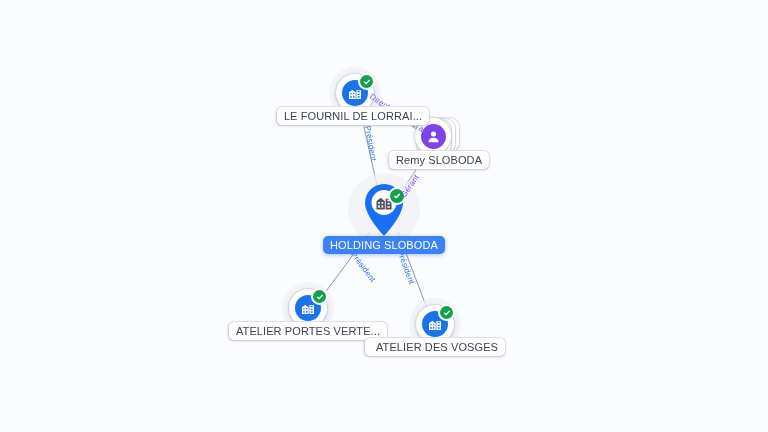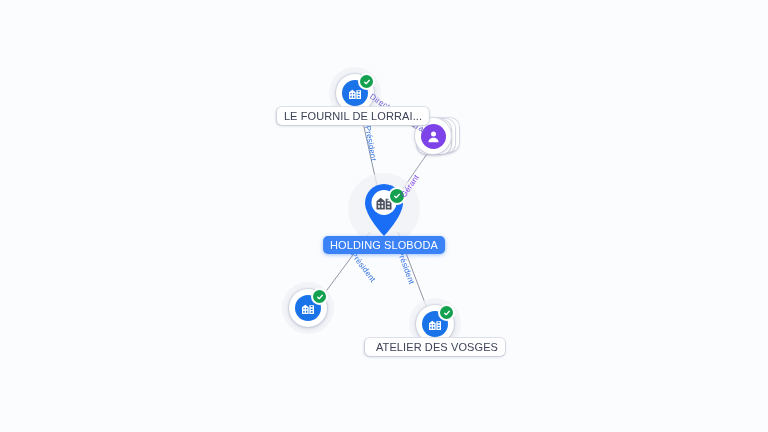--- a/index.html
+++ b/index.html
@@ -242,20 +242,21 @@
       <div class="person-disc">
         <div class="inner">
           <svg viewBox="0 0 24 24" xmlns="http://www.w3.org/2000/svg" aria-hidden="true">
             <circle cx="12" cy="8" r="4" fill="#ffffff"></circle>
             <path fill="#ffffff" d="M4 21c0-4.4 3.6-7 8-7s8 2.6 8 7H4z"></path>
           </svg>
         </div>
       </div>
     </div>
   </div>
+  <div class="label" style="left:439px; top:151px;">Remy SLOBODA</div>
 
   <div class="node" style="left:384px; top:210px;">
     <div class="node-halo" style="width:72px; height:72px; left:50%; top:-8px;"></div>
     <div class="pin-wrap">
       <svg class="pin-svg" width="52" height="58" viewBox="0 0 52 58" xmlns="http://www.w3.org/2000/svg" aria-hidden="true">
         <path d="M26 3c-10.5 0-19 8.5-19 19 0 13 19 33 19 33s19-20 19-33C45 11.5 36.5 3 26 3z" fill="#1a6ef5"></path>
         <circle cx="26" cy="21.5" r="12.5" fill="#ffffff"></circle>
       </svg>
       <span class="pin-glyph">
         <svg viewBox="0 0 24 24" xmlns="http://www.w3.org/2000/svg" aria-hidden="true">
@@ -281,20 +282,21 @@
           <path fill="#ffffff" d="M14 21V8h7v13h-7zm2-2h3v-2h-3v2zm0-4h3v-2h-3v2zm0-4h3V9h-3v2z"></path>
         </svg>
       </div>
       <span class="badge" style="right:-1px; top:-1px;">
         <svg viewBox="0 0 24 24" xmlns="http://www.w3.org/2000/svg" aria-hidden="true">
           <path fill="none" stroke="#ffffff" stroke-width="4" stroke-linecap="round" stroke-linejoin="round" d="M5 12.5l4.5 4.5L19 7"></path>
         </svg>
       </span>
     </div>
   </div>
+  <div class="label" style="left:308px; top:322px;">ATELIER PORTES VERTE...</div>
 
   <div class="node" style="left:435px; top:324px;">
     <div class="node-halo" style="width:52px; height:52px; left:50%; top:-7px;"></div>
     <div class="disc">
       <div class="inner">
         <svg viewBox="0 0 24 24" xmlns="http://www.w3.org/2000/svg" aria-hidden="true">
           <path fill="#ffffff" d="M3 21V11l5-4 5 4v10H3zm2-2h2v-3H5v3zm4 0h2v-3H9v3zM5 14h2v-2H5v2zm4 0h2v-2H9v2z"></path>
           <path fill="#ffffff" d="M14 21V8h7v13h-7zm2-2h3v-2h-3v2zm0-4h3v-2h-3v2zm0-4h3V9h-3v2z"></path>
         </svg>
       </div>

